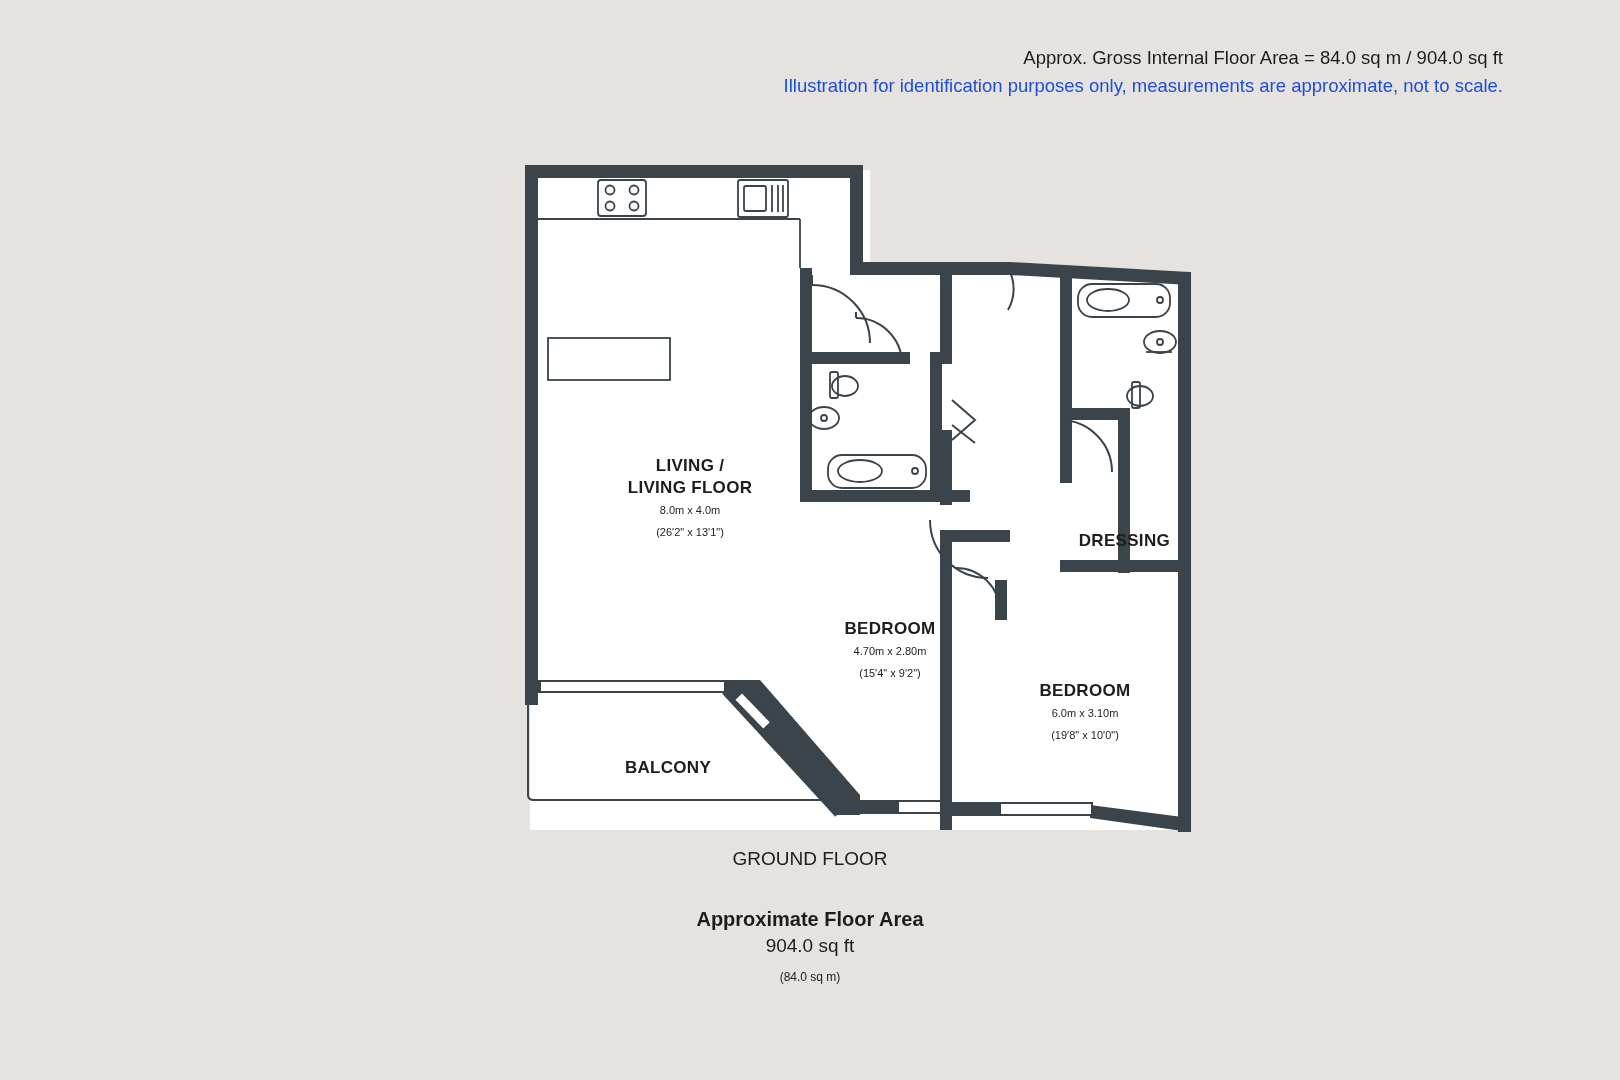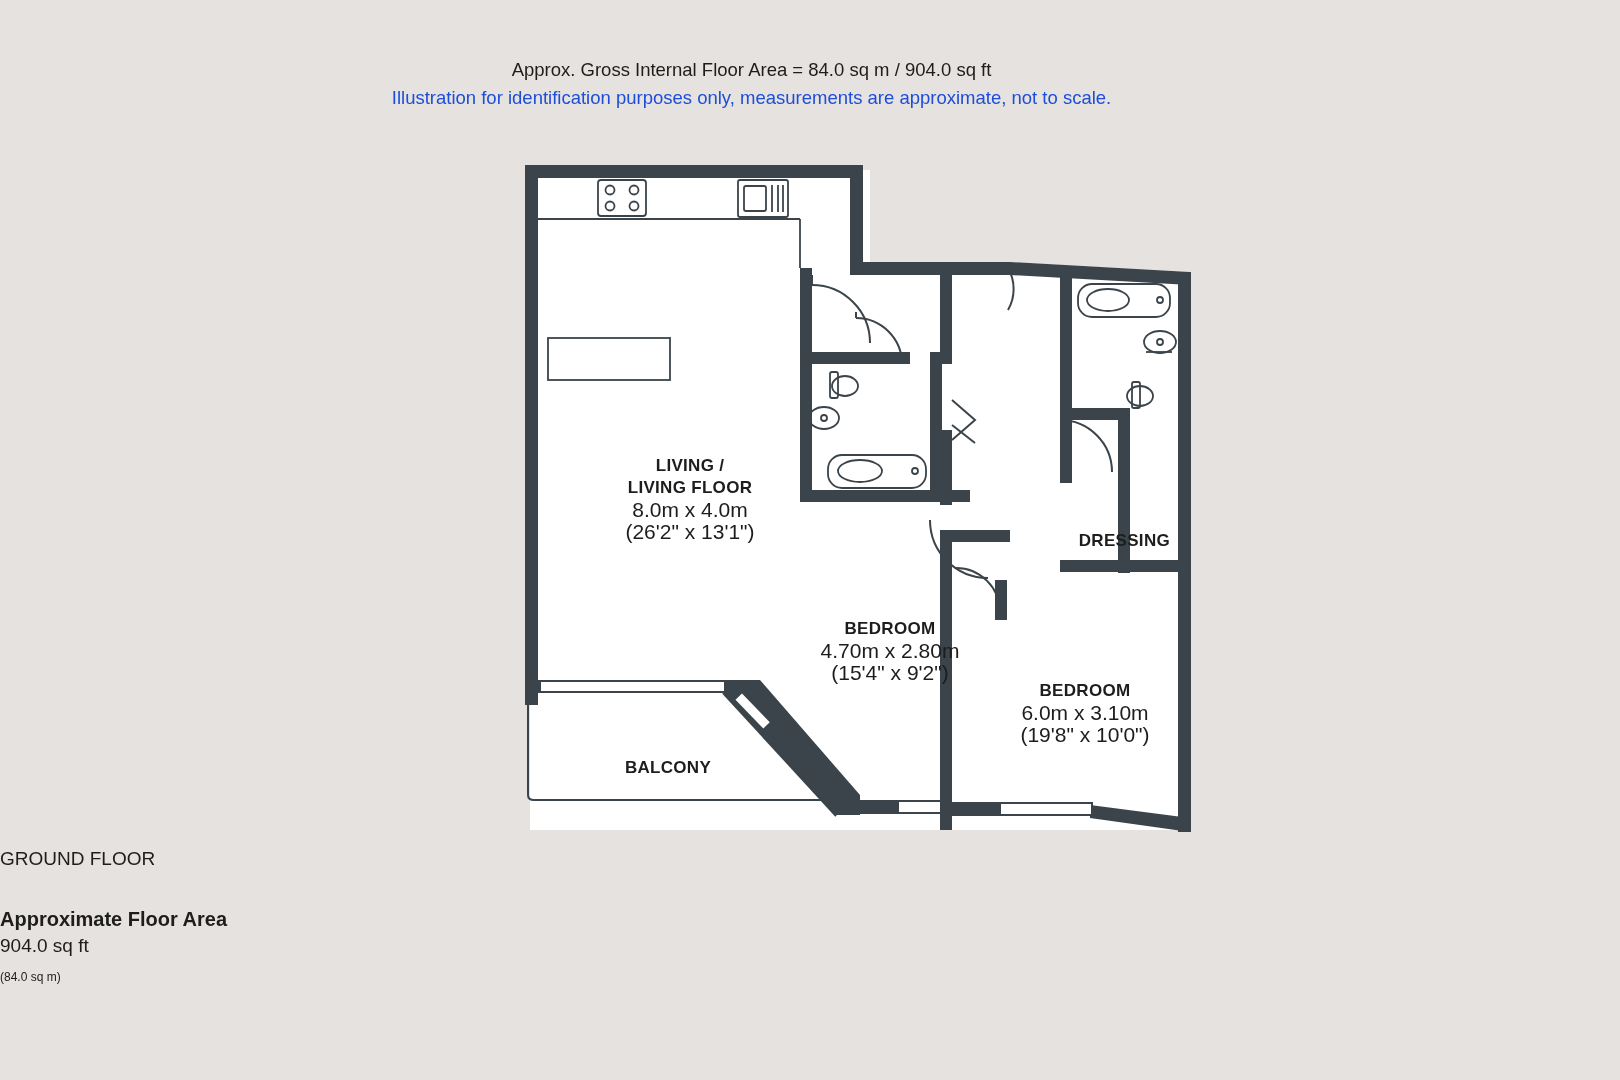--- a/index.html
+++ b/index.html
@@ -10,24 +10,24 @@
   body {
     width: 1620px;
     height: 1080px;
     font-family: "Liberation Sans", sans-serif;
     color: #1d1d1b;
     position: relative;
     overflow: hidden;
   }
   .header {
     position: absolute;
-    top: 56px;
+    top: 44px;
     left: 0;
     width: 1503px;
-    text-align: center;
+    text-align: right;
   }
   .header .line1 {
     font-size: 18.5px;
     line-height: 28px;
     color: #1d1d1b;
   }
   .header .line2 {
     font-size: 18.5px;
     line-height: 28px;
     color: #1d4ed8;
@@ -36,20 +36,21 @@
     position: absolute;
     top: 0;
     left: 0;
     width: 1620px;
     height: 1080px;
   }
   .footer-title {
     position: absolute;
     left: 0;
     width: 1620px;
+    text-align: center;
     font-size: 19px;
   }
   #ground-floor-label { top: 848px; }
   #approx-area-title {
     top: 908px;
     font-weight: bold;
     font-size: 20px;
   }
   #approx-area-sqft { top: 935px; font-size: 19px; }
   #approx-area-sqm  { top: 970px; font-size: 12px; }
@@ -59,21 +60,21 @@
     text-align: center;
     font-size: 16.5px;
     line-height: 22px;
     white-space: nowrap;
   }
   .room-label .name {
     font-weight: bold;
     font-size: 17px;
     letter-spacing: 0.3px;
   }
-  .room-label .dim { font-size: 21px; }
+  .room-label .dim { font-size: 11px; }
 </style>
 </head>
 <body>
 
 <div class="header">
   <div class="line1">Approx. Gross Internal Floor Area = 84.0 sq m / 904.0 sq ft</div>
   <div class="line2">Illustration for identification purposes only, measurements are approximate, not to scale.</div>
 </div>
 
 <svg class="plan" viewBox="0 0 1620 1080">

